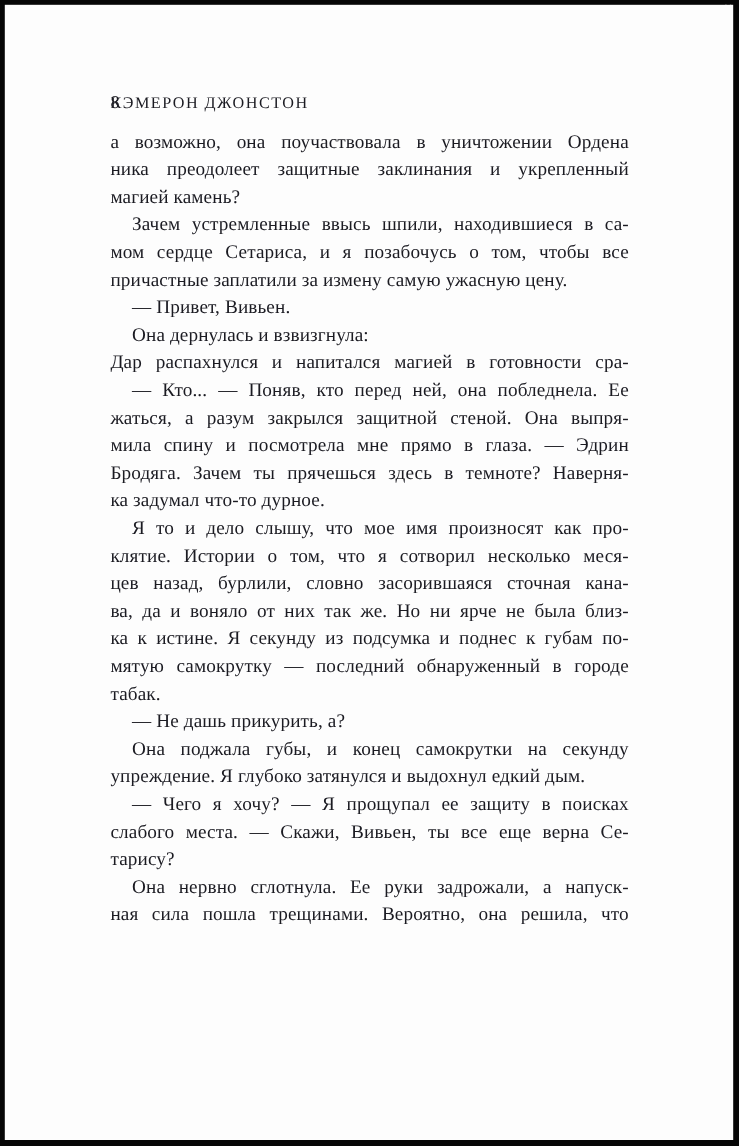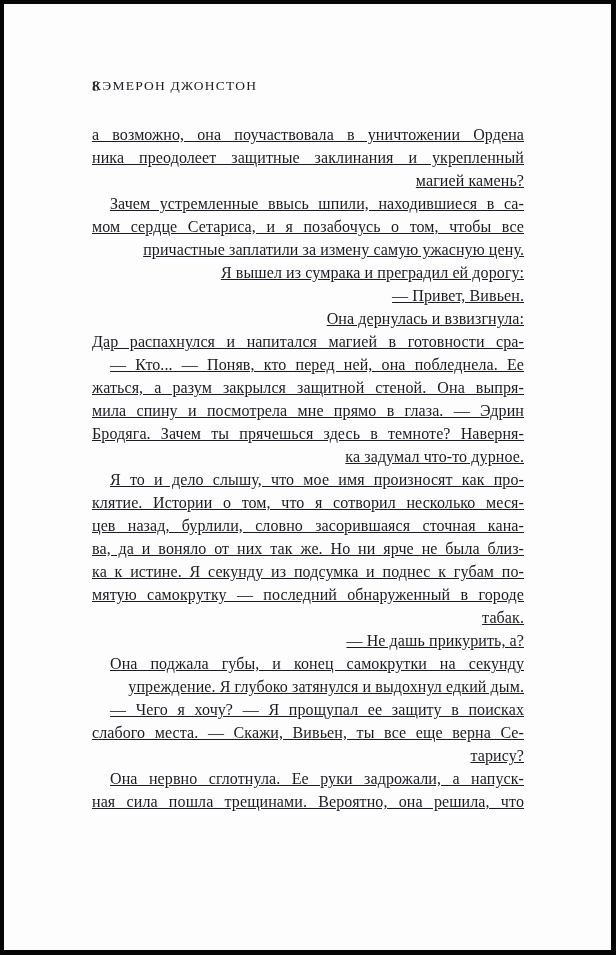--- a/index.html
+++ b/index.html
@@ -50,29 +50,28 @@
     line-height: 16px;
   }
   .running-title {
     text-align: left;
     font-size: 13.5px;
     line-height: 16px;
     letter-spacing: 1.2px;
     white-space: nowrap;
   }
   .text-block {
-    margin-top: 25px;
-    text-decoration: underline;
+    margin-top: 9px;
   }
   .line {
     font-size: 16px;
     line-height: 23px;
     height: 23px;
     white-space: nowrap;
-    text-align: right;
+    text-align: left;
     letter-spacing: 0.1px;
   }
   .line.just {
     text-align: justify;
     text-align-last: justify;
   }
   .line.ind {
     text-indent: 18px;
   }
 </style>
@@ -88,21 +87,20 @@
       <div class="running-title">КЭМЕРОН ДЖОНСТОН</div>
     </div>
 
     <div class="text-block">
         <div class="line just">а возможно, она поучаствовала в уничтожении Ордена</div>
         <div class="line just">ника преодолеет защитные заклинания и укрепленный</div>
         <div class="line">магией камень?</div>
         <div class="line ind just">Зачем устремленные ввысь шпили, находившиеся в са-</div>
         <div class="line just">мом сердце Сетариса, и я позабочусь о том, чтобы все</div>
         <div class="line">причастные заплатили за измену самую ужасную цену.</div>
-        <div class="line ind">Я вышел из сумрака и преградил ей дорогу:</div>
         <div class="line ind">— Привет, Вивьен.</div>
         <div class="line ind">Она дернулась и взвизгнула:</div>
         <div class="line just">Дар распахнулся и напитался магией в готовности сра-</div>
         <div class="line ind just">— Кто... — Поняв, кто перед ней, она побледнела. Ее</div>
         <div class="line just">жаться, а разум закрылся защитной стеной. Она выпря-</div>
         <div class="line just">мила спину и посмотрела мне прямо в глаза. — Эдрин</div>
         <div class="line just">Бродяга. Зачем ты прячешься здесь в темноте? Наверня-</div>
         <div class="line">ка задумал что-то дурное.</div>
         <div class="line ind just">Я то и дело слышу, что мое имя произносят как про-</div>
         <div class="line just">клятие. Истории о том, что я сотворил несколько меся-</div>

